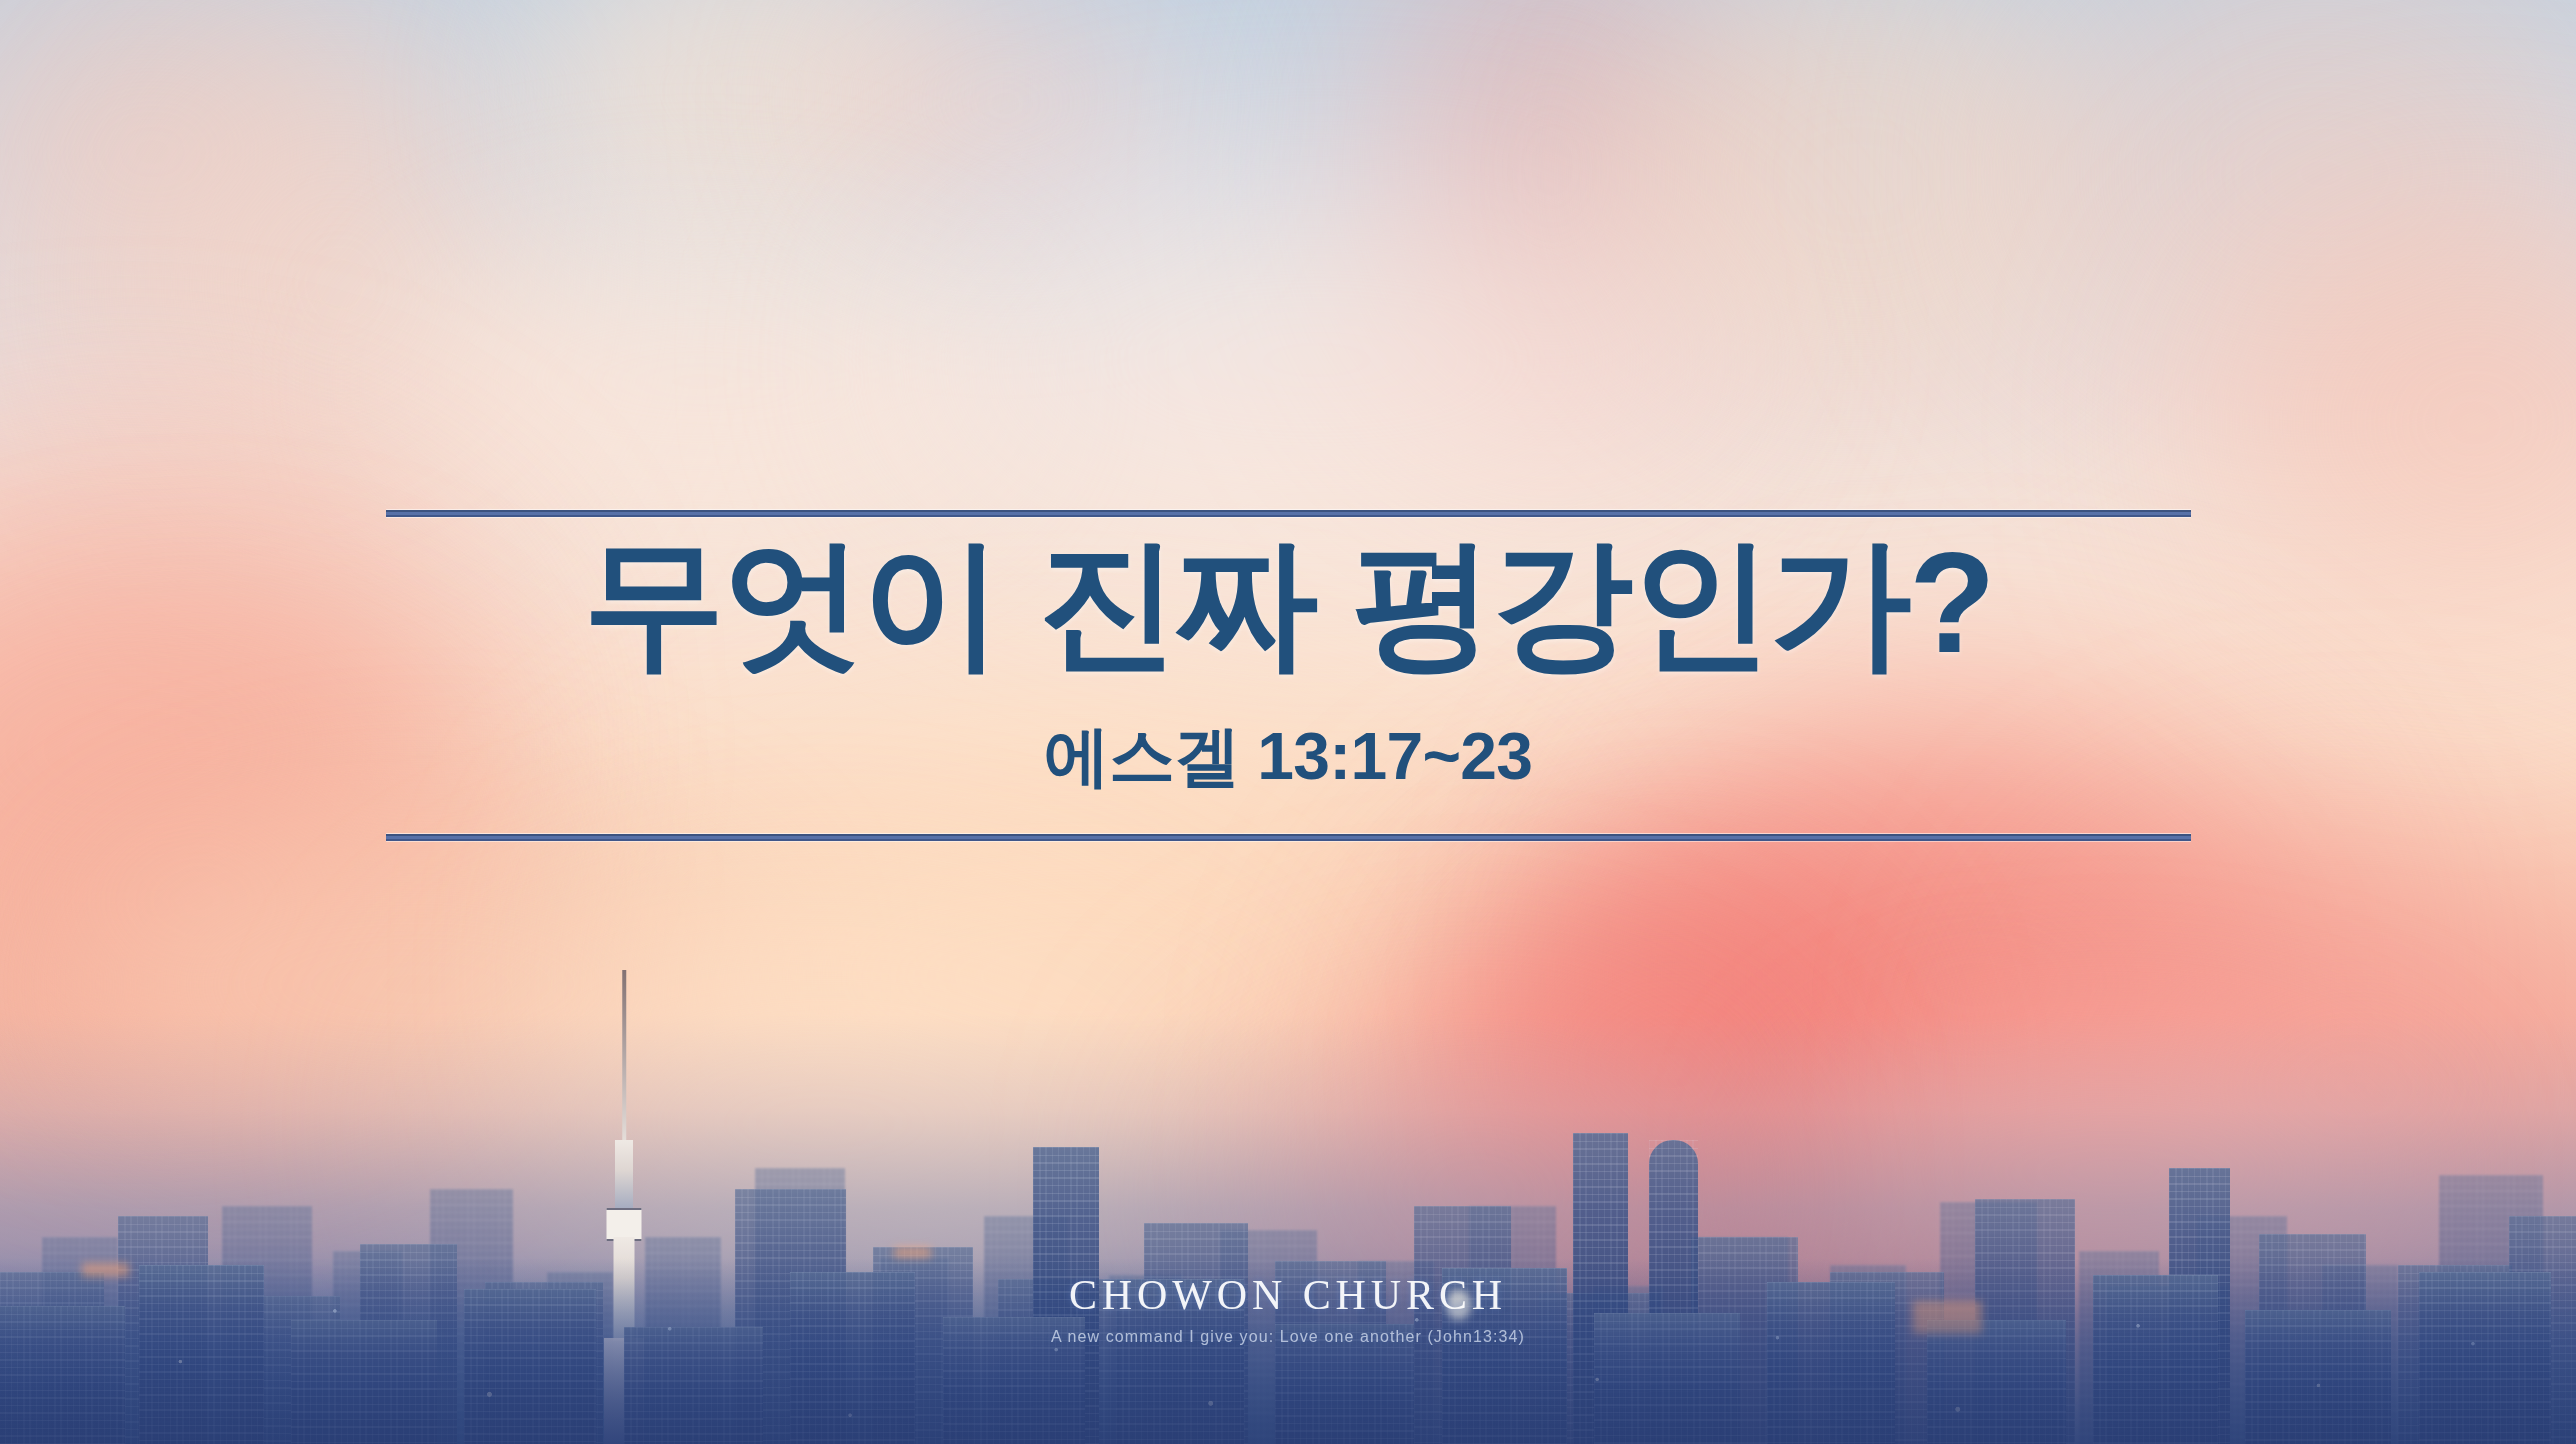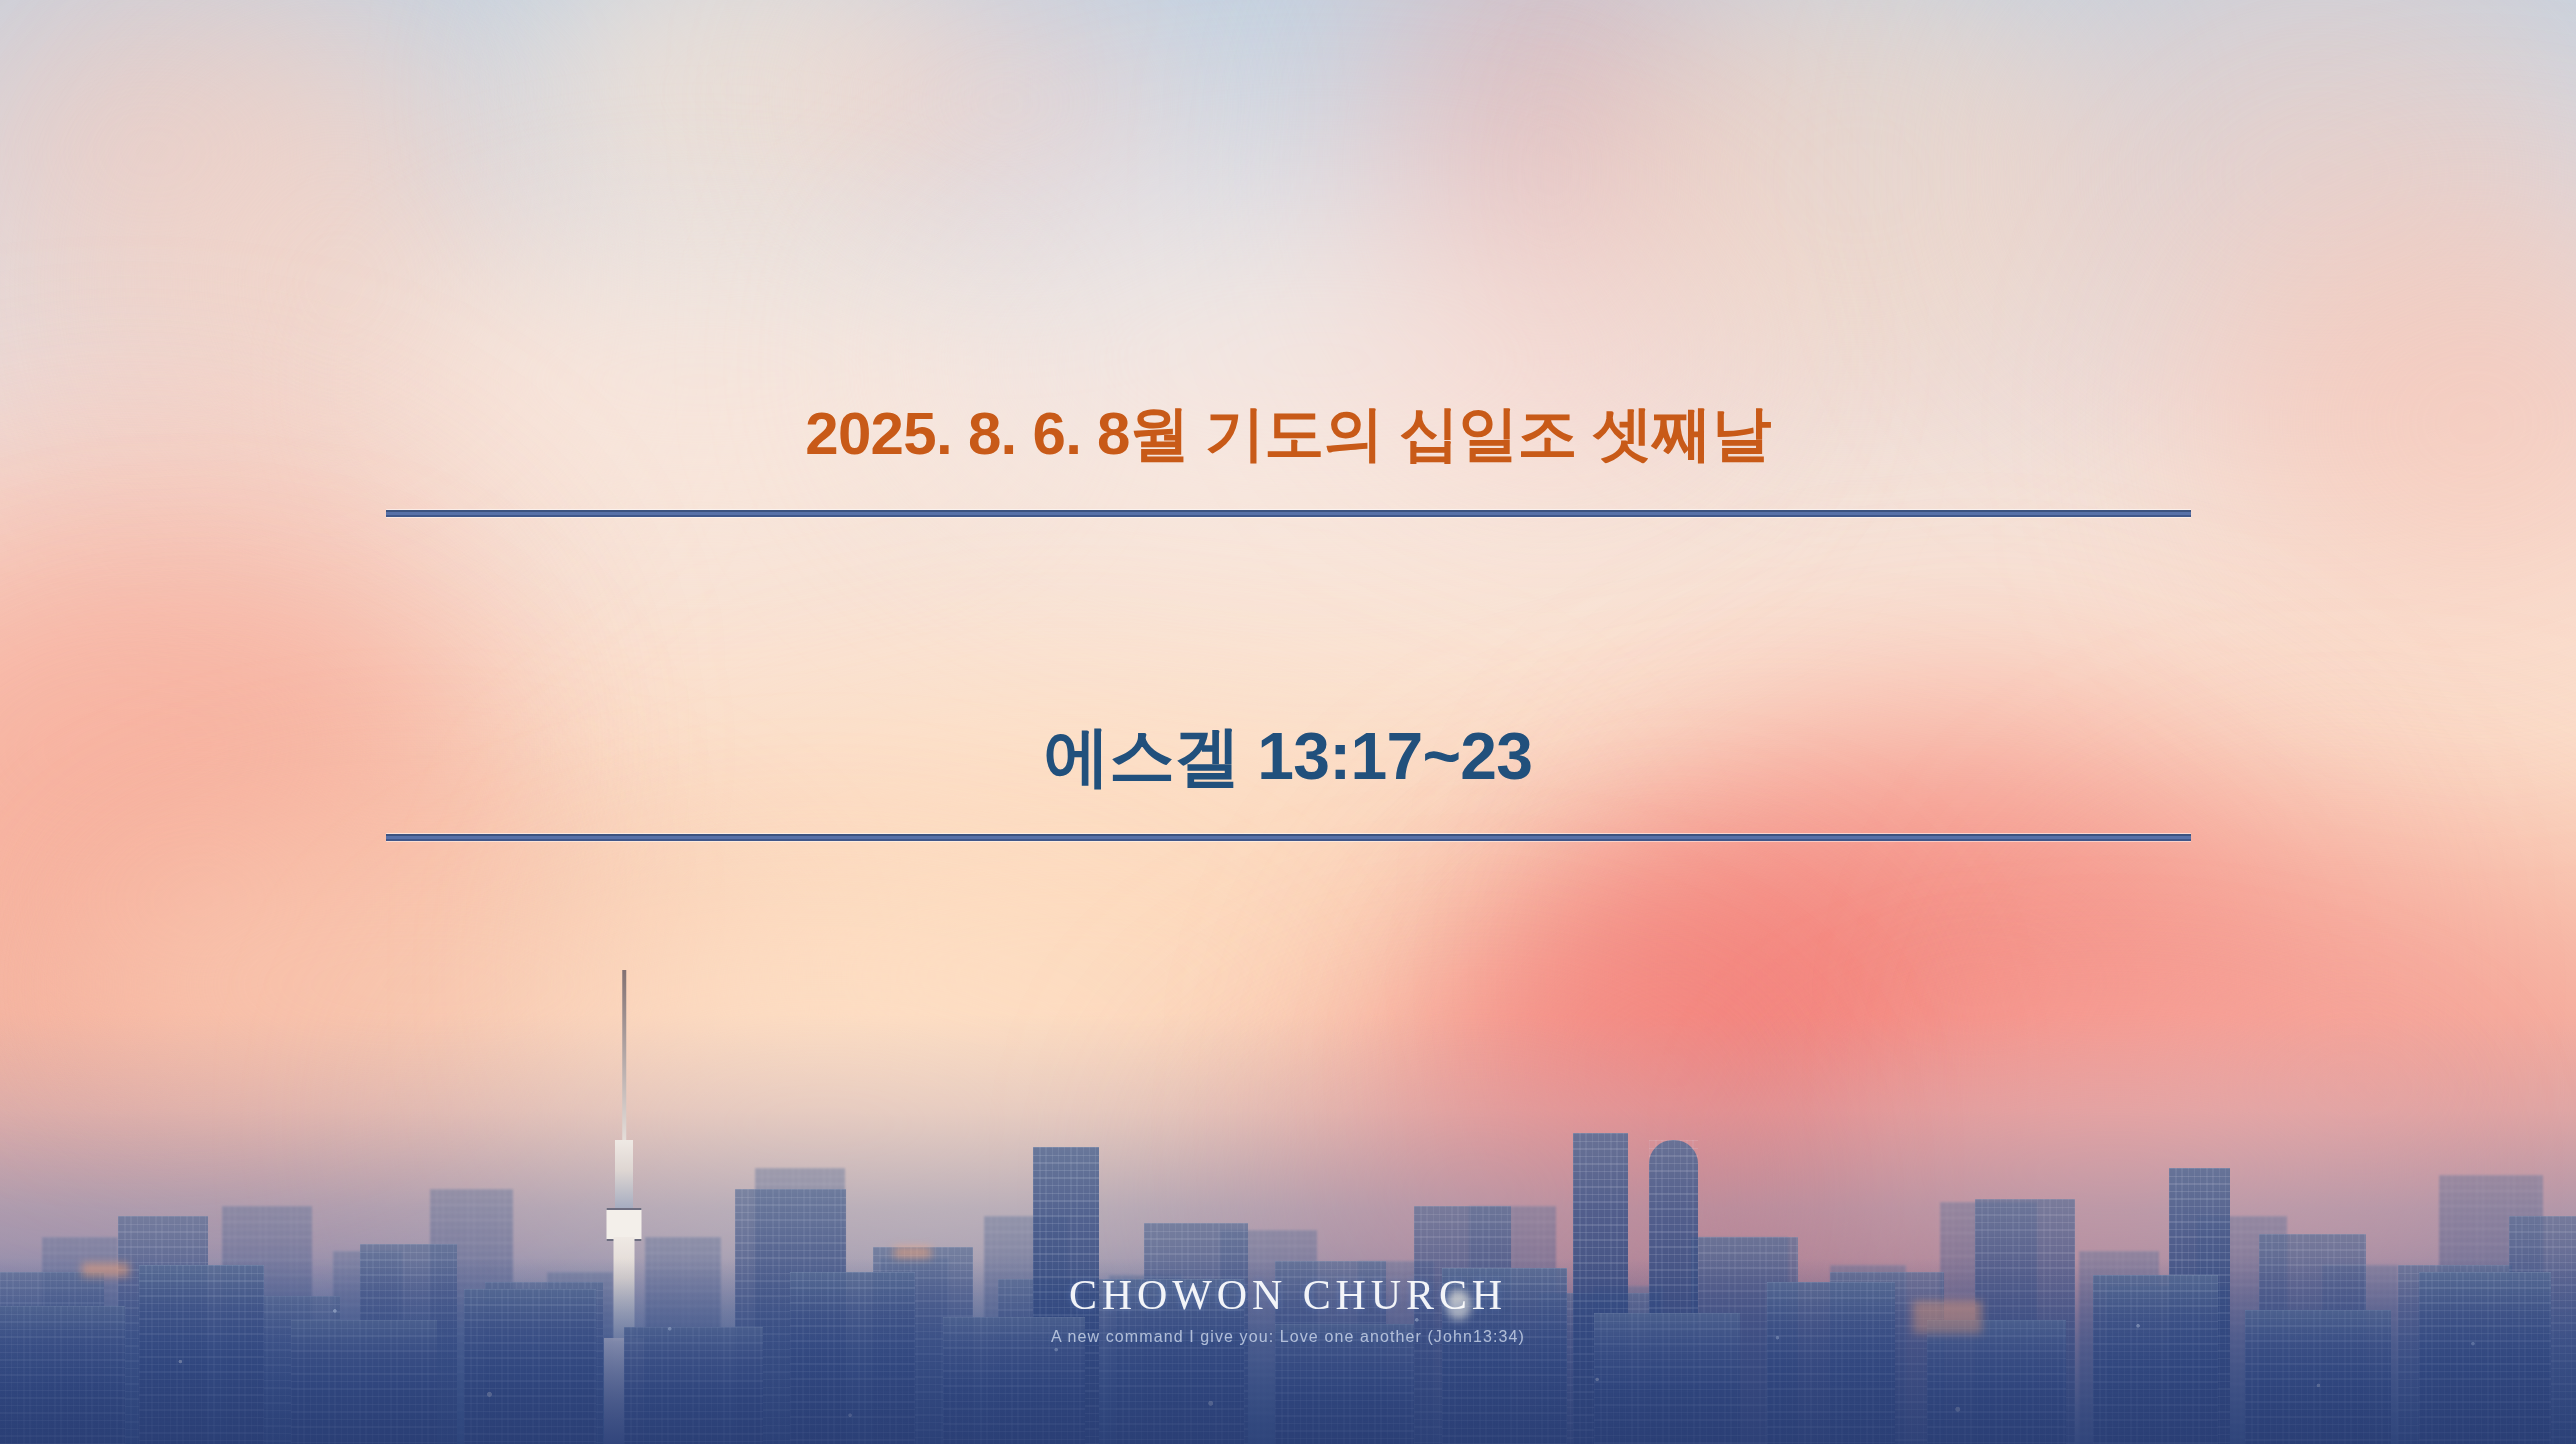--- a/index.html
+++ b/index.html
@@ -365,24 +365,24 @@
     <div class="warmlight" style="left:82px;  bottom:168px; width:47px;  height:14px;"></div>
     <div class="warmlight" style="left:1913px; bottom:111px; width:69px; height:33px;"></div>
     <div class="warmlight" style="left:1446px; bottom:125px; width:25px;  height:30.5px; border-radius:50%; background:rgba(255,250,235,0.85);"></div>
     <div class="warmlight" style="left:894px; bottom:187px; width:37px;  height:11px;"></div>
 
     <div class="citybottom"></div>
   </div>
 
   <div class="content">
 
-    <div class="date-line">2025. 8. 6. 8월 기도의 십일조 셋째날</div>
 
     <div class="rule top"></div>
 
+    <div class="main-title">무엇이 진짜 평강인가?</div>
 
     <div class="verse-ref">에스겔 13:17~23</div>
 
     <div class="rule bottom"></div>
   </div>
 
   <div class="logo">
     <div class="logo-name">CHOWON CHURCH</div>
     <div class="logo-tagline">A new command I give you: Love one another (John13:34)</div>
   </div>

